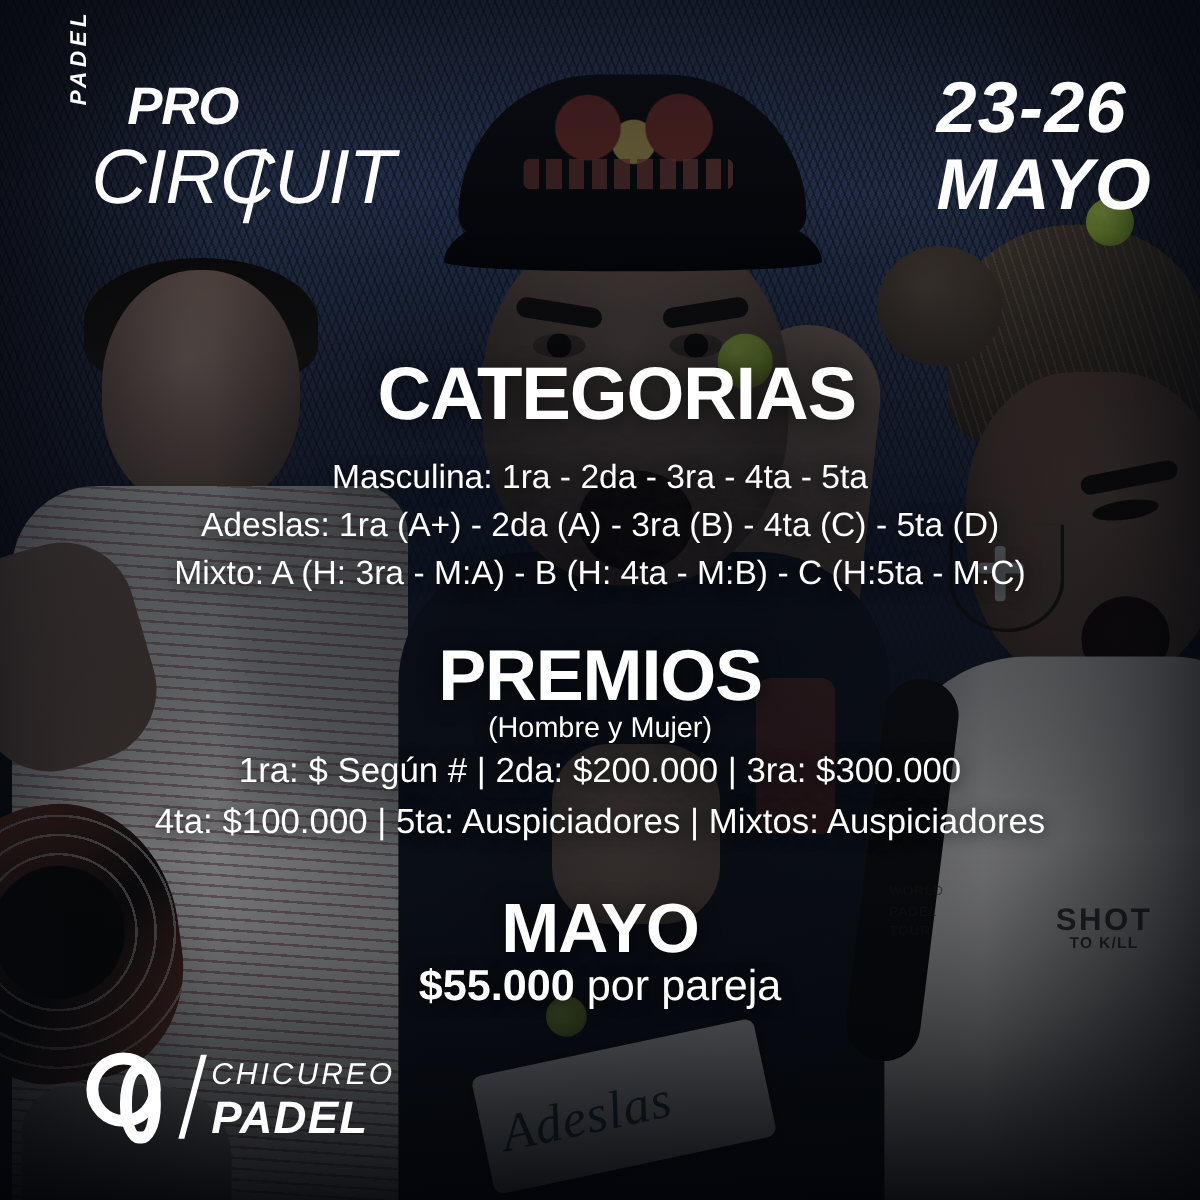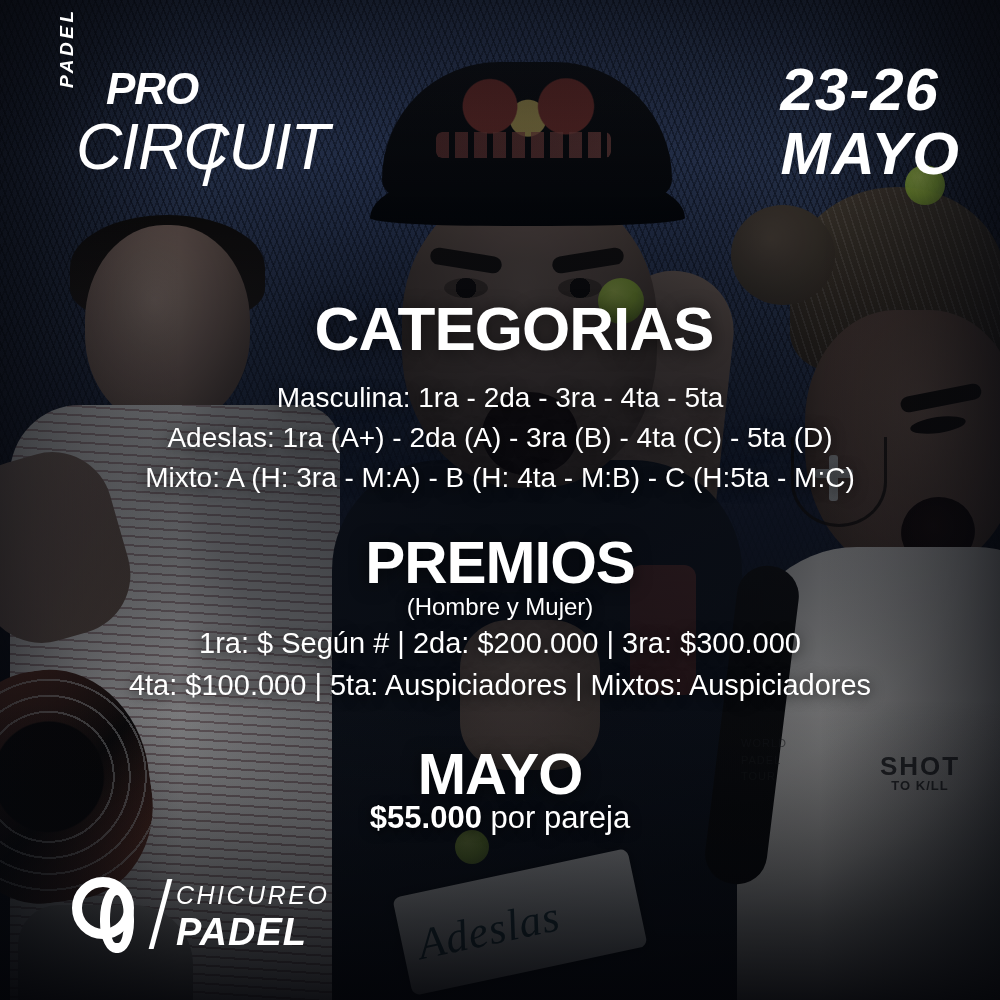--- a/index.html
+++ b/index.html
@@ -263,21 +263,21 @@
   }
   #categorias-title{position:absolute;left:0;right:0;top:293px;font-size:62px;padding-left:28px;}
   #premios-title  {position:absolute;left:0;right:0;top:528px;font-size:60px;}
   #valor-title    {position:absolute;left:0;right:0;top:740px;font-size:58px;}
 
   .sub{
     position:absolute;left:0;right:0;text-align:center;
     font-size:24px;font-weight:500;text-shadow:0 2px 12px rgba(0,0,0,.7);
   }
   #premios-sub{top:593px;}
-  #valor-sub{top:800px;font-size:31px;}
+  #valor-sub{top:800px;font-size:36px;}
   #valor-sub b{font-weight:700;}
 
   .lines{position:absolute;left:0;right:0;text-align:center;}
   .lines .line{
     font-size:28px;line-height:1.42;white-space:nowrap;
     text-shadow:0 2px 14px rgba(0,0,0,.78);
   }
   .lines .line b{font-weight:400;}
   #categorias-lines{top:378px;}
   #premios-lines{top:622px;}

